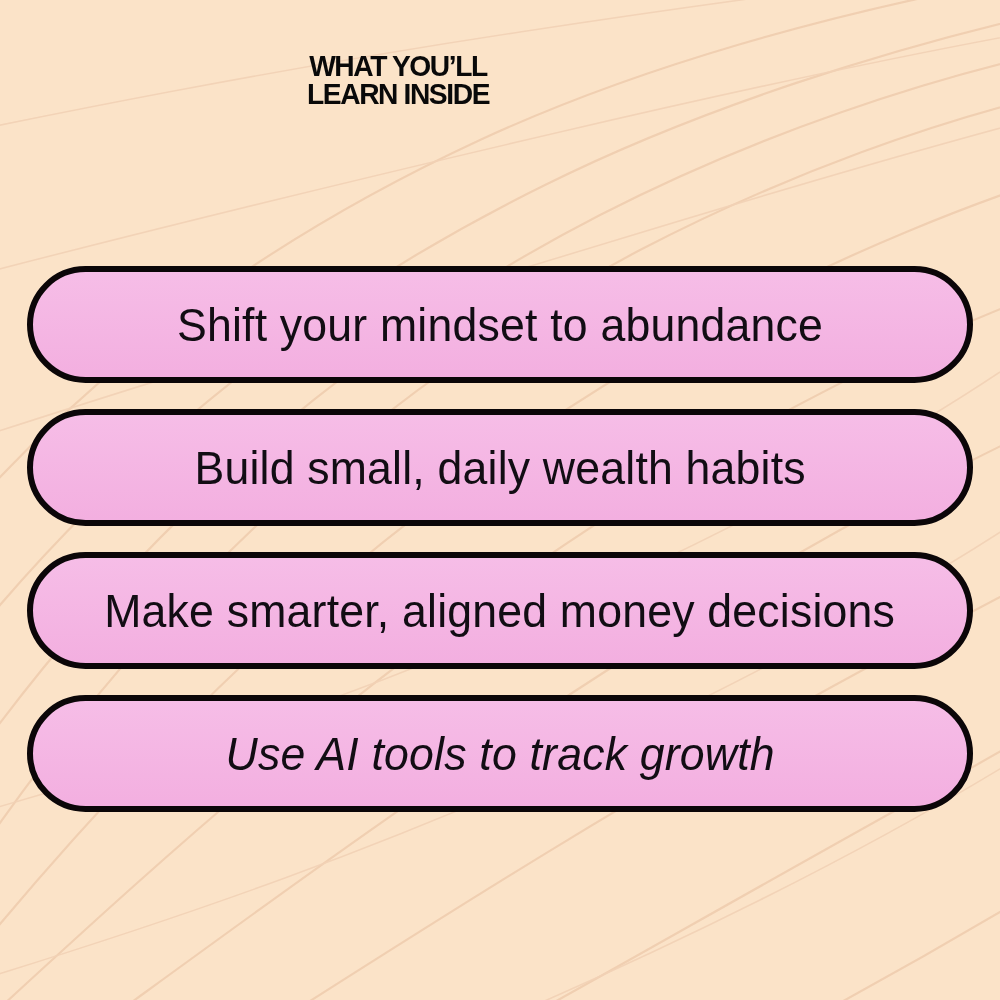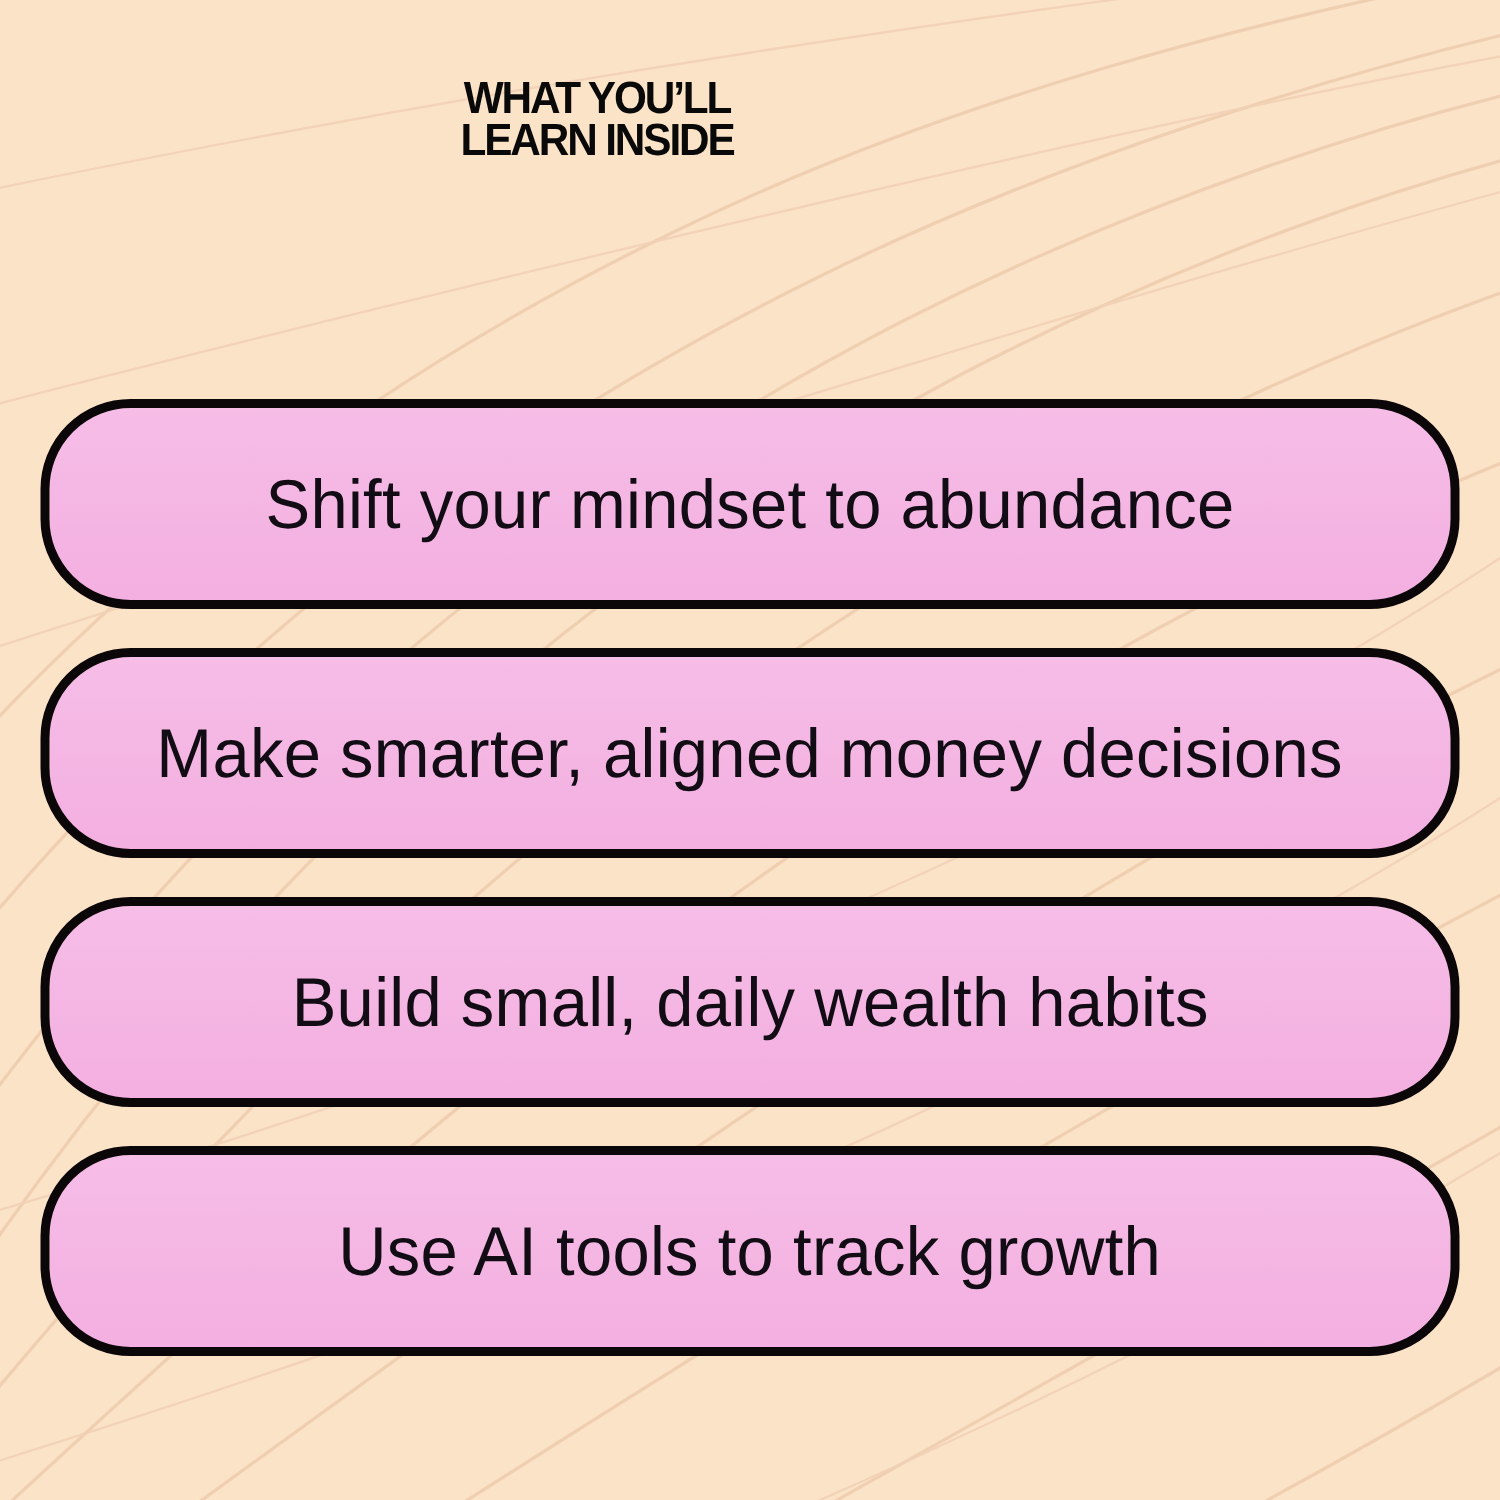--- a/index.html
+++ b/index.html
@@ -62,33 +62,34 @@
     left: 27px;
     top: 266px;
     width: 946px;
     z-index: 3;
   }
 
   .pill {
     position: relative;
     box-sizing: border-box;
     width: 946px;
-    height: 140px;
+    height: 117px;
     margin-bottom: 26px;
     background: linear-gradient(180deg, #F6BDE7 0%, #F3AFE0 100%);
     border: 6px solid #0B0608;
     border-radius: 60px;
     display: flex;
     align-items: center;
     justify-content: center;
     text-align: center;
   }
 
   .pill:last-child {
     margin-bottom: 0;
+    font-style: italic;
   }
 
   .pill-label {
     display: block;
     color: #120D14;
     font-family: "Liberation Sans Narrow", "Liberation Sans", sans-serif;
     font-weight: normal;
     font-size: 46px;
     line-height: 1;
     letter-spacing: 0.2px;
@@ -131,25 +132,25 @@
   </div>
 
   <div id="pill-list">
 
     <div class="pill">
       <span class="pill-label" style="font-size: 46px;">Shift your mindset to abundance</span>
     </div>
 
 
     <div class="pill">
-      <span class="pill-label" style="font-size: 46px;">Make smarter, aligned money decisions</span>
+      <span class="pill-label" style="font-size: 46px;">Build small, daily wealth habits</span>
     </div>
 
     <div class="pill">
-      <span class="pill-label" style="font-size: 46px;">Build small, daily wealth habits</span>
+      <span class="pill-label" style="font-size: 46px;">Make smarter, aligned money decisions</span>
     </div>
 
     <div class="pill">
       <span class="pill-label" style="font-size: 46px;">Use AI tools to track growth</span>
     </div>
 
   </div>
 
 </div>
 

